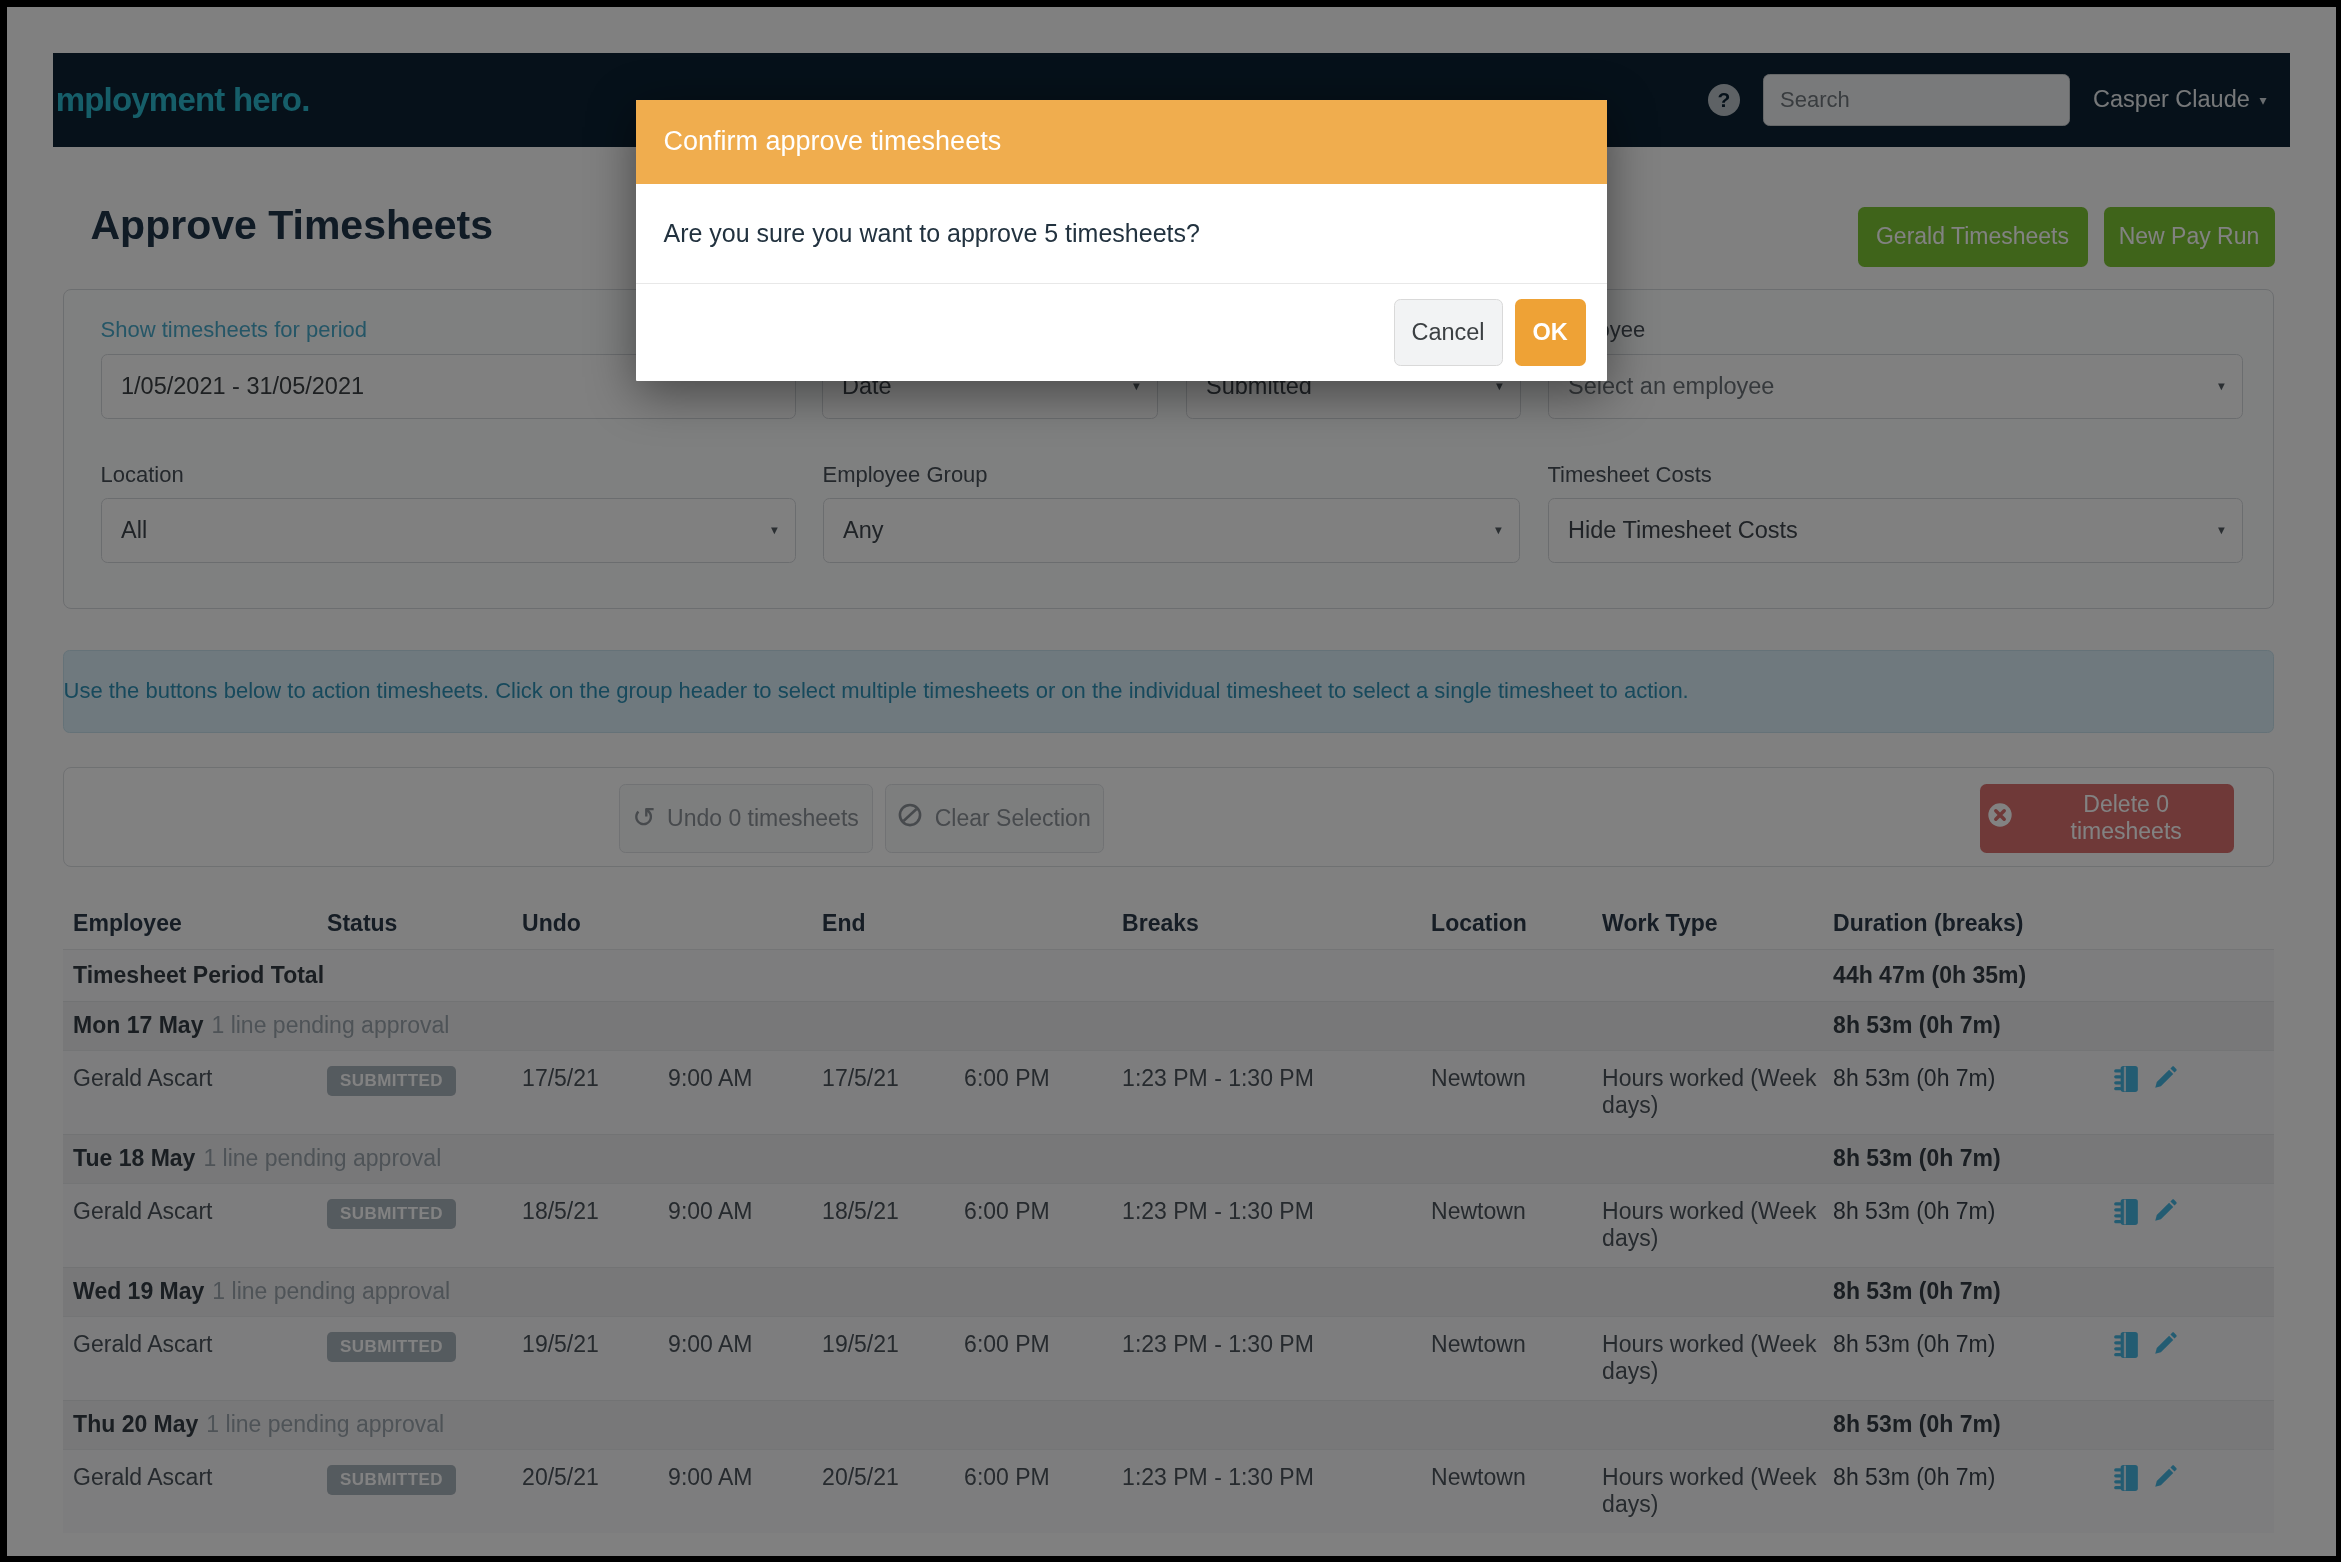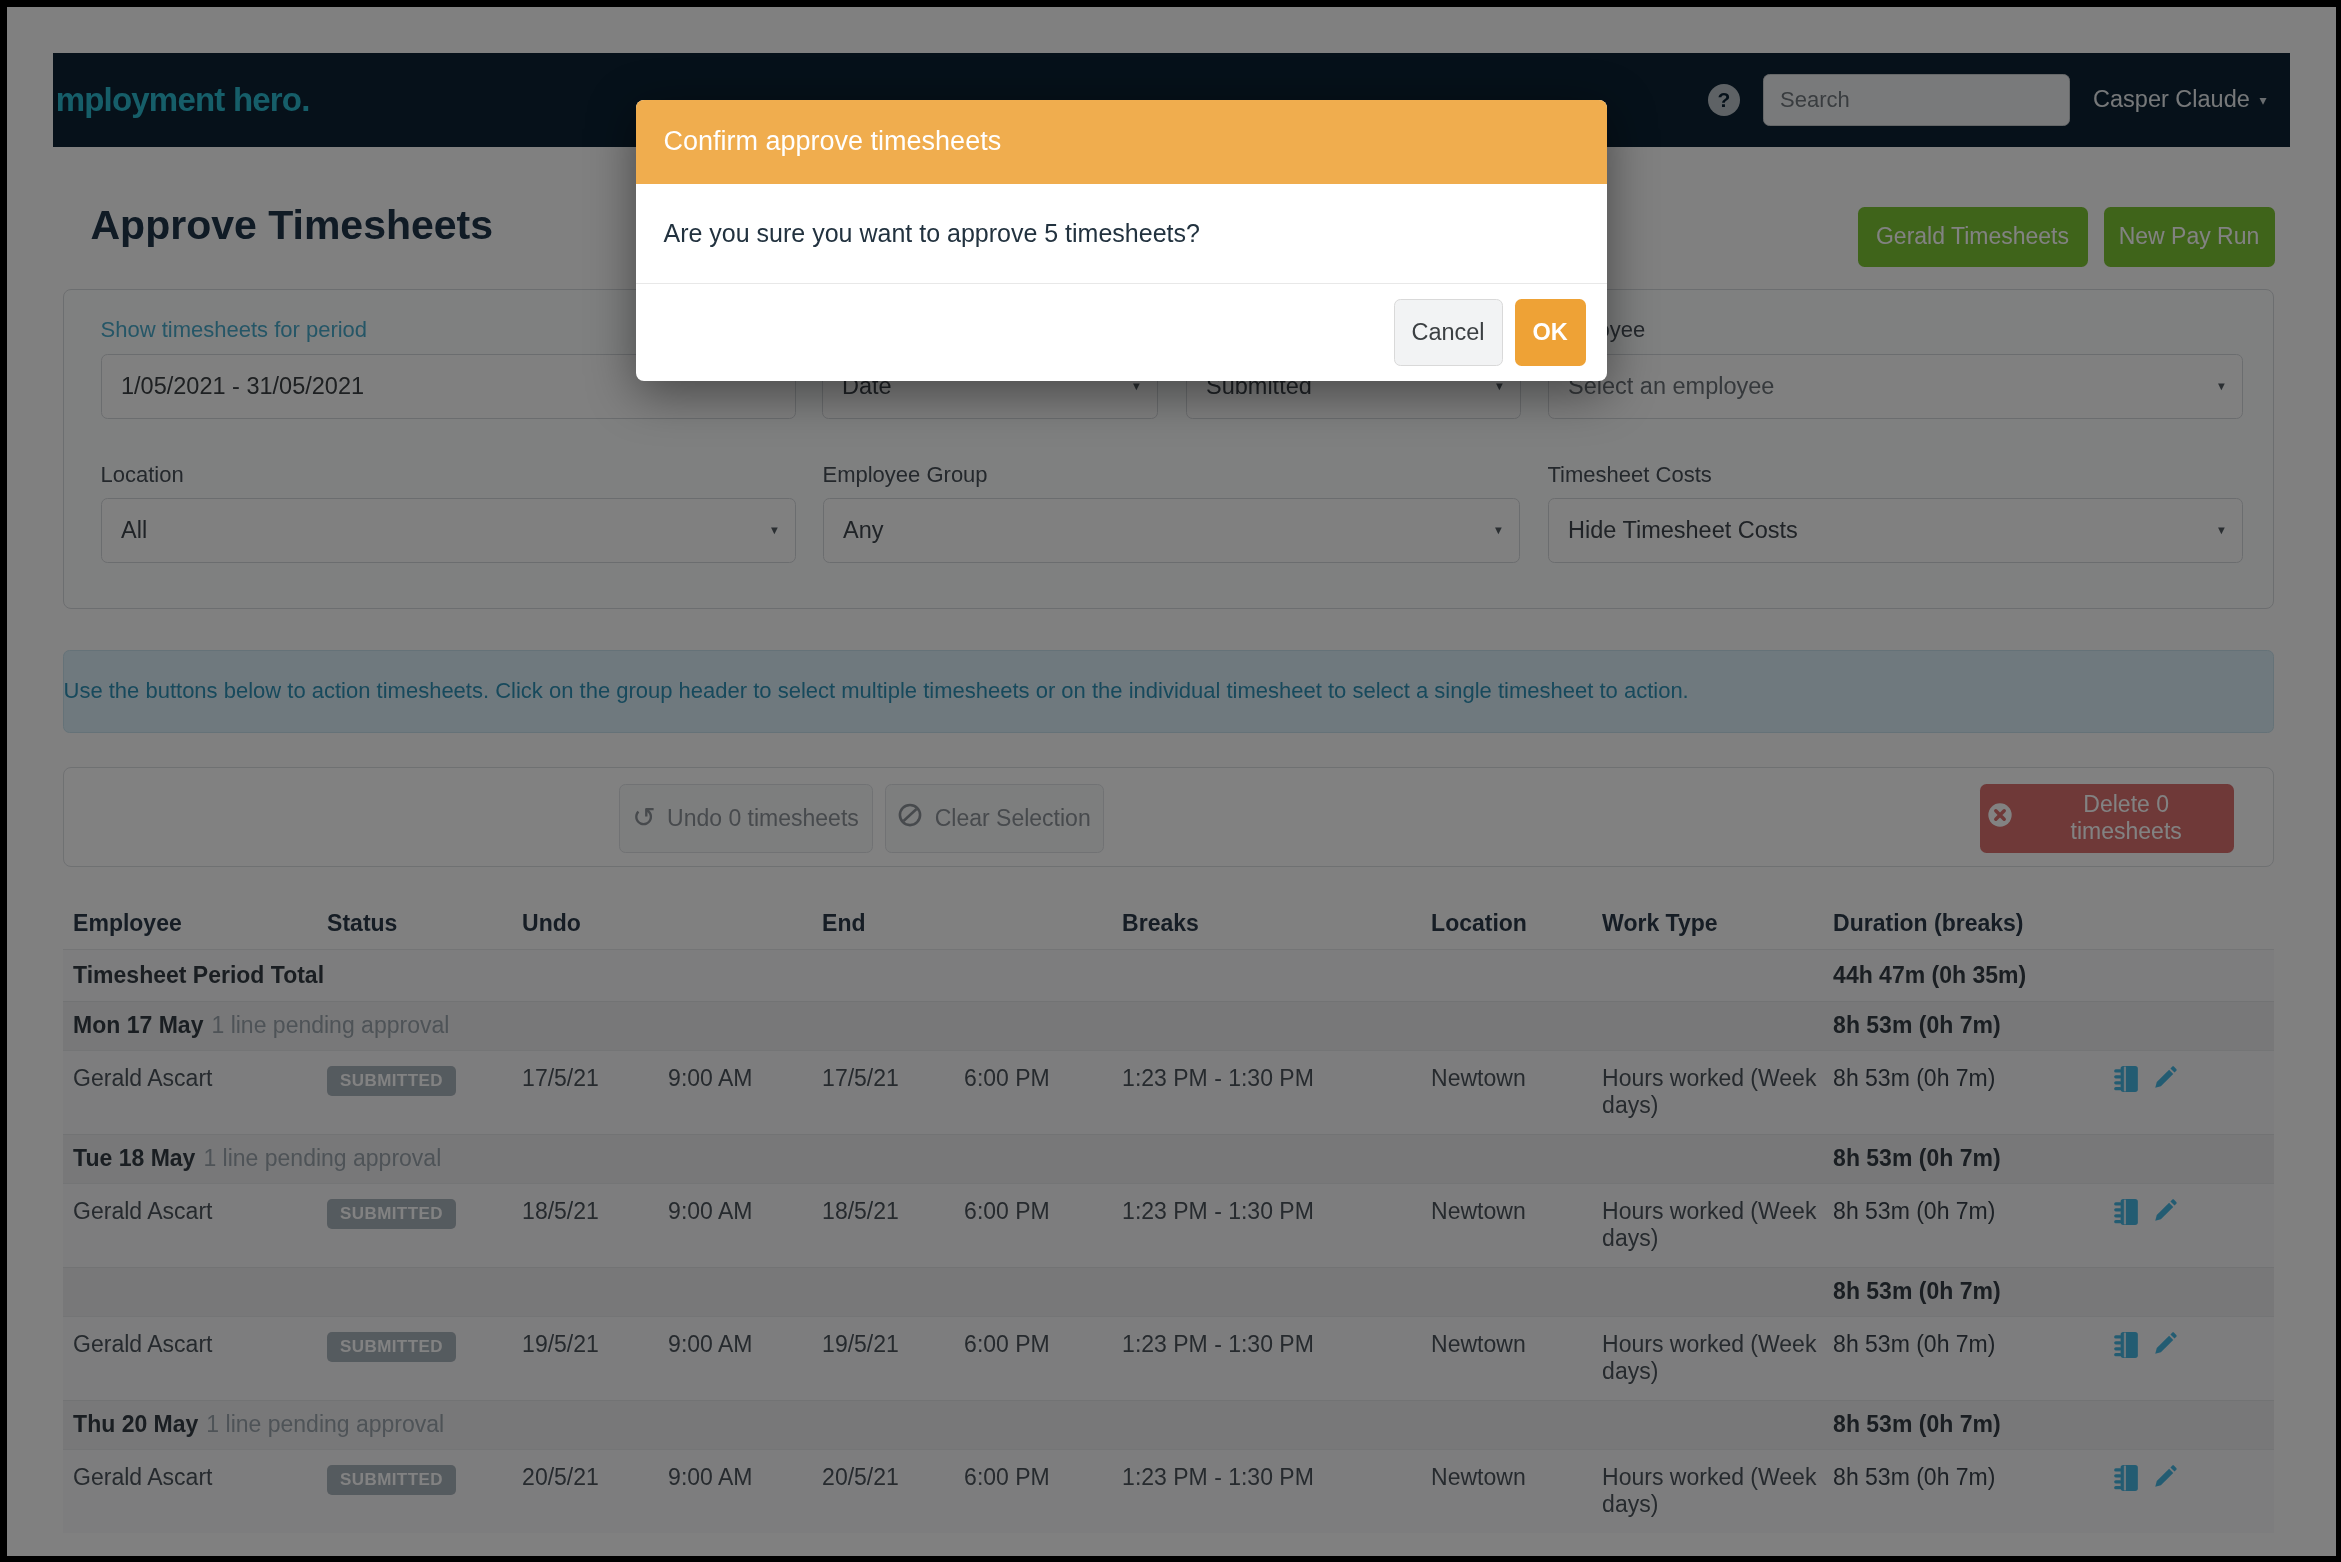--- a/index.html
+++ b/index.html
@@ -66,21 +66,21 @@
   .t-data{min-height:84px;background:#f6f6f7;border-top:1.6px solid #e4e5e7;align-items:start;}
   .t-data > *{padding-top:14.6px;font-size:23px;color:#4b535b;}
   .t-data .dur{color:#39424b;}
   .pill{display:inline-block;background:#a8b2bb;color:#fff;font-size:17px;font-weight:bold;letter-spacing:0.4px;border-radius:4.9px;padding:6.5px 13px;line-height:1;margin-top:-3.2px;}
   .row-actions{display:flex;gap:13px;padding-left:18px;}
   .row-actions svg{display:block;}
   .icon-btn{cursor:pointer;}
 
   
   .overlay{position:absolute;inset:0;background:rgba(0,0,0,0.49);z-index:50;}
-  .modal{position:absolute;left:629px;top:93px;width:971px;z-index:60;border-radius:8px;overflow:hidden;box-shadow:0 11.4px 49px rgba(0,0,0,0.45);background:#fff;}
+  .modal{position:absolute;left:629px;top:93px;width:971px;z-index:60;border-radius:1px;overflow:hidden;box-shadow:0 11.4px 49px rgba(0,0,0,0.45);background:#fff;}
   .modal-header{height:84px;background:#f0ad4e;display:flex;align-items:center;}
   .modal-header span{color:#fff;font-size:27px;padding-left:28px;}
   .modal-body{height:99px;display:flex;align-items:center;}
   .modal-body span{font-size:25px;color:#22323f;padding-left:28px;}
   .modal-footer{height:97px;border-top:1.6px solid #e8e8e8;display:flex;align-items:center;justify-content:flex-end;gap:12px;padding-right:21px;}
   .m-cancel{width:109px;height:67px;background:#f2f3f4;border:1.6px solid #d9d9d9;border-radius:6.5px;font-size:23.5px;color:#3c4043;}
   .m-ok{width:71px;height:67px;background:#eea236;border-radius:6.5px;font-size:23.5px;color:#fff;font-weight:bold;}
 </style>
 </head>
 <body>
@@ -243,20 +243,21 @@
             </span>
             <span class="icon-btn">
               <svg width="26" height="26" viewBox="0 0 24 24">
                 <path d="M3 21l1.4-5.2L15.8 4.4l3.8 3.8L8.2 19.6 3 21z" fill="#45b4e0"></path>
                 <path d="M17 3.2l1.6-1.6c.5-.5 1.3-.5 1.8 0l2 2c.5.5.5 1.3 0 1.8L20.8 7 17 3.2z" fill="#45b4e0"></path>
               </svg>
             </span>
           </div>
         </div>
         <div class="t-row t-group">
+          <div class="glbl"><b>Wed 19 May</b>1 line pending approval</div>
           <div class="dur">8h 53m (0h 7m)</div>
         </div>
         <div class="t-row t-data">
           <div>Gerald Ascart</div>
           <div><span class="pill">SUBMITTED</span></div>
           <div>19/5/21</div>
           <div>9:00 AM</div>
           <div>19/5/21</div>
           <div>6:00 PM</div>
           <div>1:23 PM - 1:30 PM</div>

